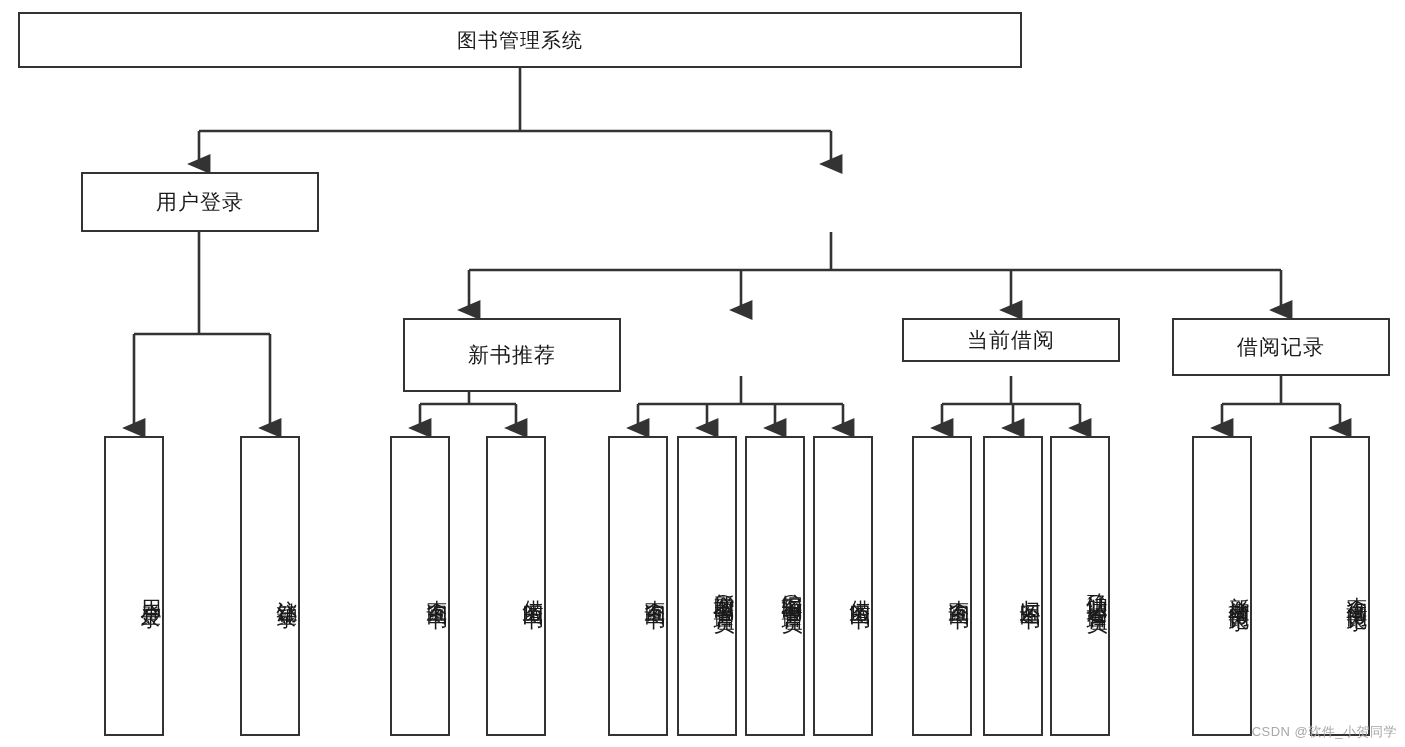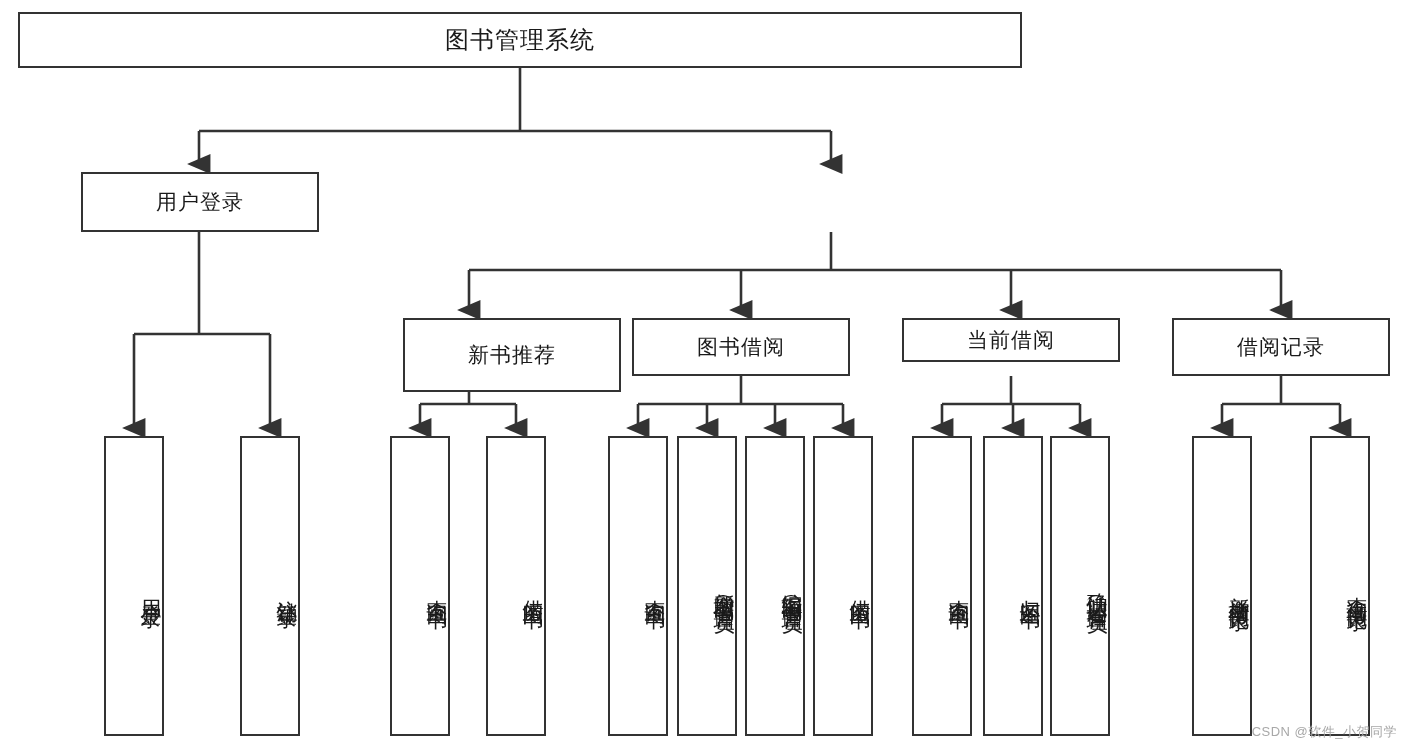--- a/index.html
+++ b/index.html
@@ -48,21 +48,21 @@
     justify-content: center;
     padding-top: 6px;
     line-height: 1;
   }
   .node.vert .vlabel {
     writing-mode: vertical-rl;
     text-orientation: upright;
     display: block;
   }
   #root-node {
-    font-size: 24px;
+    font-size: 20px;
   }
   #watermark {
     position: absolute;
     right: 8px;
     bottom: 6px;
     font-size: 13px;
     color: #a8a8a8;
     white-space: nowrap;
     letter-spacing: 0.5px;
   }
@@ -126,23 +126,20 @@
     <span>图书管理系统</span>
   </div>
 
   <div class="node horiz" style="left:81px; top:172px; width:238px; height:60px;">
     <span>用户登录</span>
   </div>
 
   <div class="node horiz" style="left:360px; top:318px; width:218px; height:74px;margin-left:43px;">
     <span>新书推荐</span>
   </div>
-  <div class="node horiz" style="left:632px; top:318px; width:218px; height:58px;">
-    <span>图书借阅</span>
-  </div>
   <div class="node horiz" style="left:902px; top:318px; width:218px; height:44px;">
     <span>当前借阅</span>
   </div>
   <div class="node horiz" style="left:1172px; top:318px; width:218px; height:58px;">
     <span>借阅记录</span>
   </div>
 
   <div class="node vert" style="left:104px; top:436px; width:60px; height:300px;">
     <span class="vlabel">用户登录</span>
   </div>

